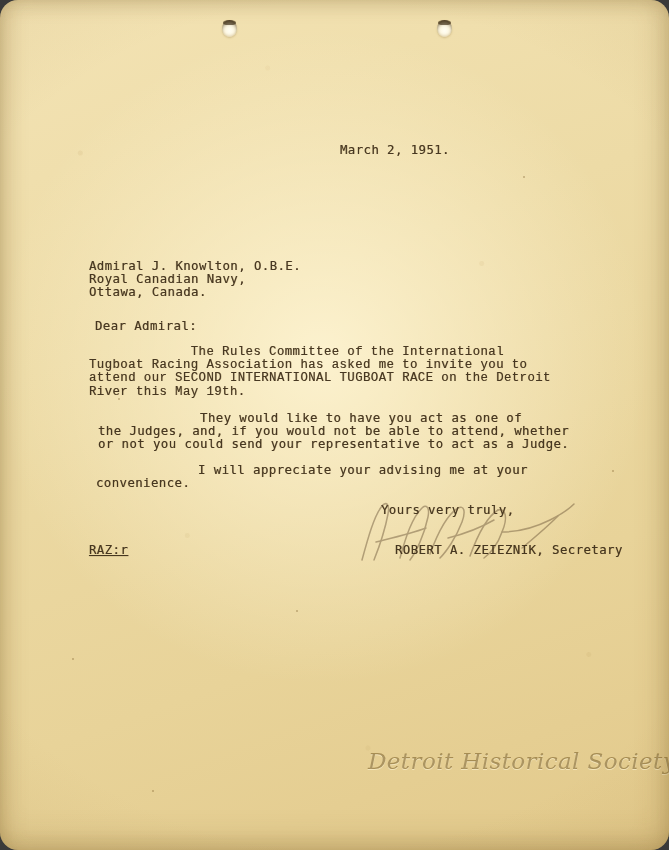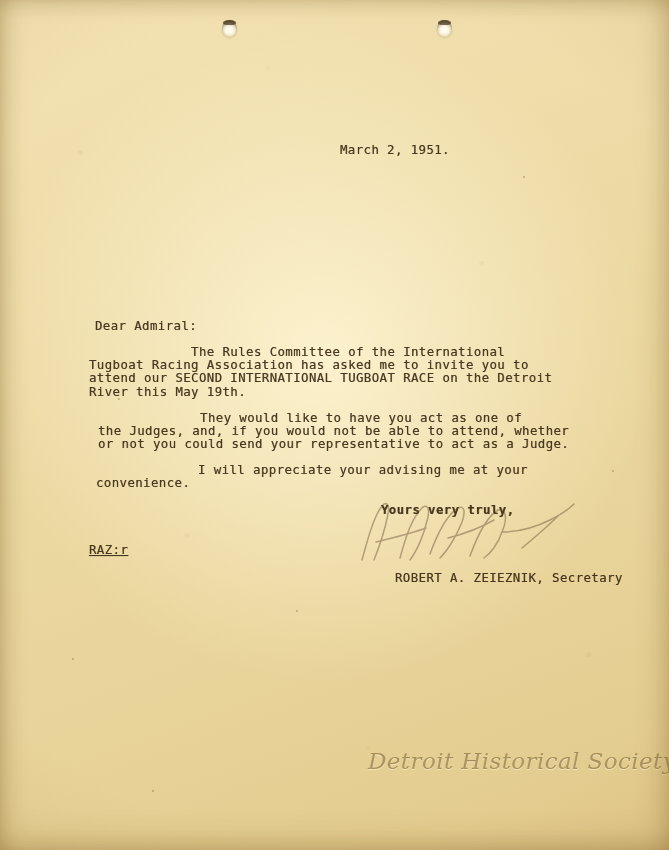--- a/index.html
+++ b/index.html
@@ -12,20 +12,21 @@
     position: relative;
     width: 669px;
     height: 850px;
     overflow: hidden;
     font-family: "DejaVu Sans Mono", monospace;
     background-color: #eed9a4;
     background-image:
       radial-gradient(ellipse 70% 55% at 48% 42%, rgba(255,246,214,0.85) 0%, rgba(255,246,214,0.0) 70%),
       radial-gradient(ellipse 120% 90% at 50% 50%, rgba(255,255,255,0.0) 55%, rgba(150,110,45,0.22) 100%),
       linear-gradient(160deg, #f3e3b4 0%, #eddba6 35%, #e8d399 70%, #e2c98b 100%);
+    border-radius: 18px;
   }
 
   
   .grain {
     position: absolute;
     inset: 0;
     pointer-events: none;
     background-image:
       radial-gradient(circle at 12% 18%, rgba(168,128,60,0.09) 0 2px, transparent 3px),
       radial-gradient(circle at 28% 63%, rgba(168,128,60,0.07) 0 2px, transparent 3px),
@@ -89,26 +90,26 @@
     white-space: pre;
     text-shadow:
       0.4px 0.3px 0.5px rgba(90,64,26,0.45),
       -0.3px 0 0.4px rgba(70,50,20,0.25);
     opacity: 0.93;
   }
 
   #date        { left: 340px; top: 144px; }
   #addressee   { left: 89px;  top: 260px; }
   #salutation  { left: 89px;  top: 320px; padding-left: 6px; }
-  #para1       { left: 89px;  top: 346px; }
+  #para1       { left: 89px;  top: 346px; font-family: Liberation Mono, monospace; }
   #para2       { left: 98px;  top: 412px; }
   #para3       { left: 96px;  top: 464px; }
-  #closing     { left: 381px; top: 504px; font-weight: bold; }
+  #closing     { left: 381px; top: 504px; }
   #typist      { left: 89px;  top: 544px; text-decoration: underline; }
-  #signame     { left: 395px; top: 544px; margin-top: 28px; }
+  #signame     { left: 395px; top: 544px; }
 
   
   .signature {
     position: absolute;
     left: 352px;
     top: 498px;
     width: 235px;
     height: 72px;
     pointer-events: none;
     opacity: 0.42;
@@ -141,20 +142,23 @@
 
   <div class="speck" style="left:118px; top:398px; width:2px; height:2px;"></div>
   <div class="speck" style="left:523px; top:176px; width:2px; height:2px;"></div>
   <div class="speck" style="left:296px; top:610px; width:2px; height:2px;"></div>
   <div class="speck" style="left:152px; top:790px; width:2px; height:2px;"></div>
   <div class="speck" style="left:612px; top:470px; width:2px; height:2px;"></div>
   <div class="speck" style="left:72px; top:658px; width:2px; height:2px;"></div>
 
   <div class="typed" id="date">March 2, 1951.</div>
 
+  <div class="typed" id="addressee">Admiral J. Knowlton, O.B.E.
+Royal Canadian Navy,
+Ottawa, Canada.</div>
 
   <div class="typed" id="salutation">Dear Admiral:</div>
 
   <div class="typed" id="para1">             The Rules Committee of the International
 Tugboat Racing Association has asked me to invite you to
 attend our SECOND INTERNATIONAL TUGBOAT RACE on the Detroit
 River this May 19th.</div>
 
   <div class="typed" id="para2">             They would like to have you act as one of
 the Judges, and, if you would not be able to attend, whether

